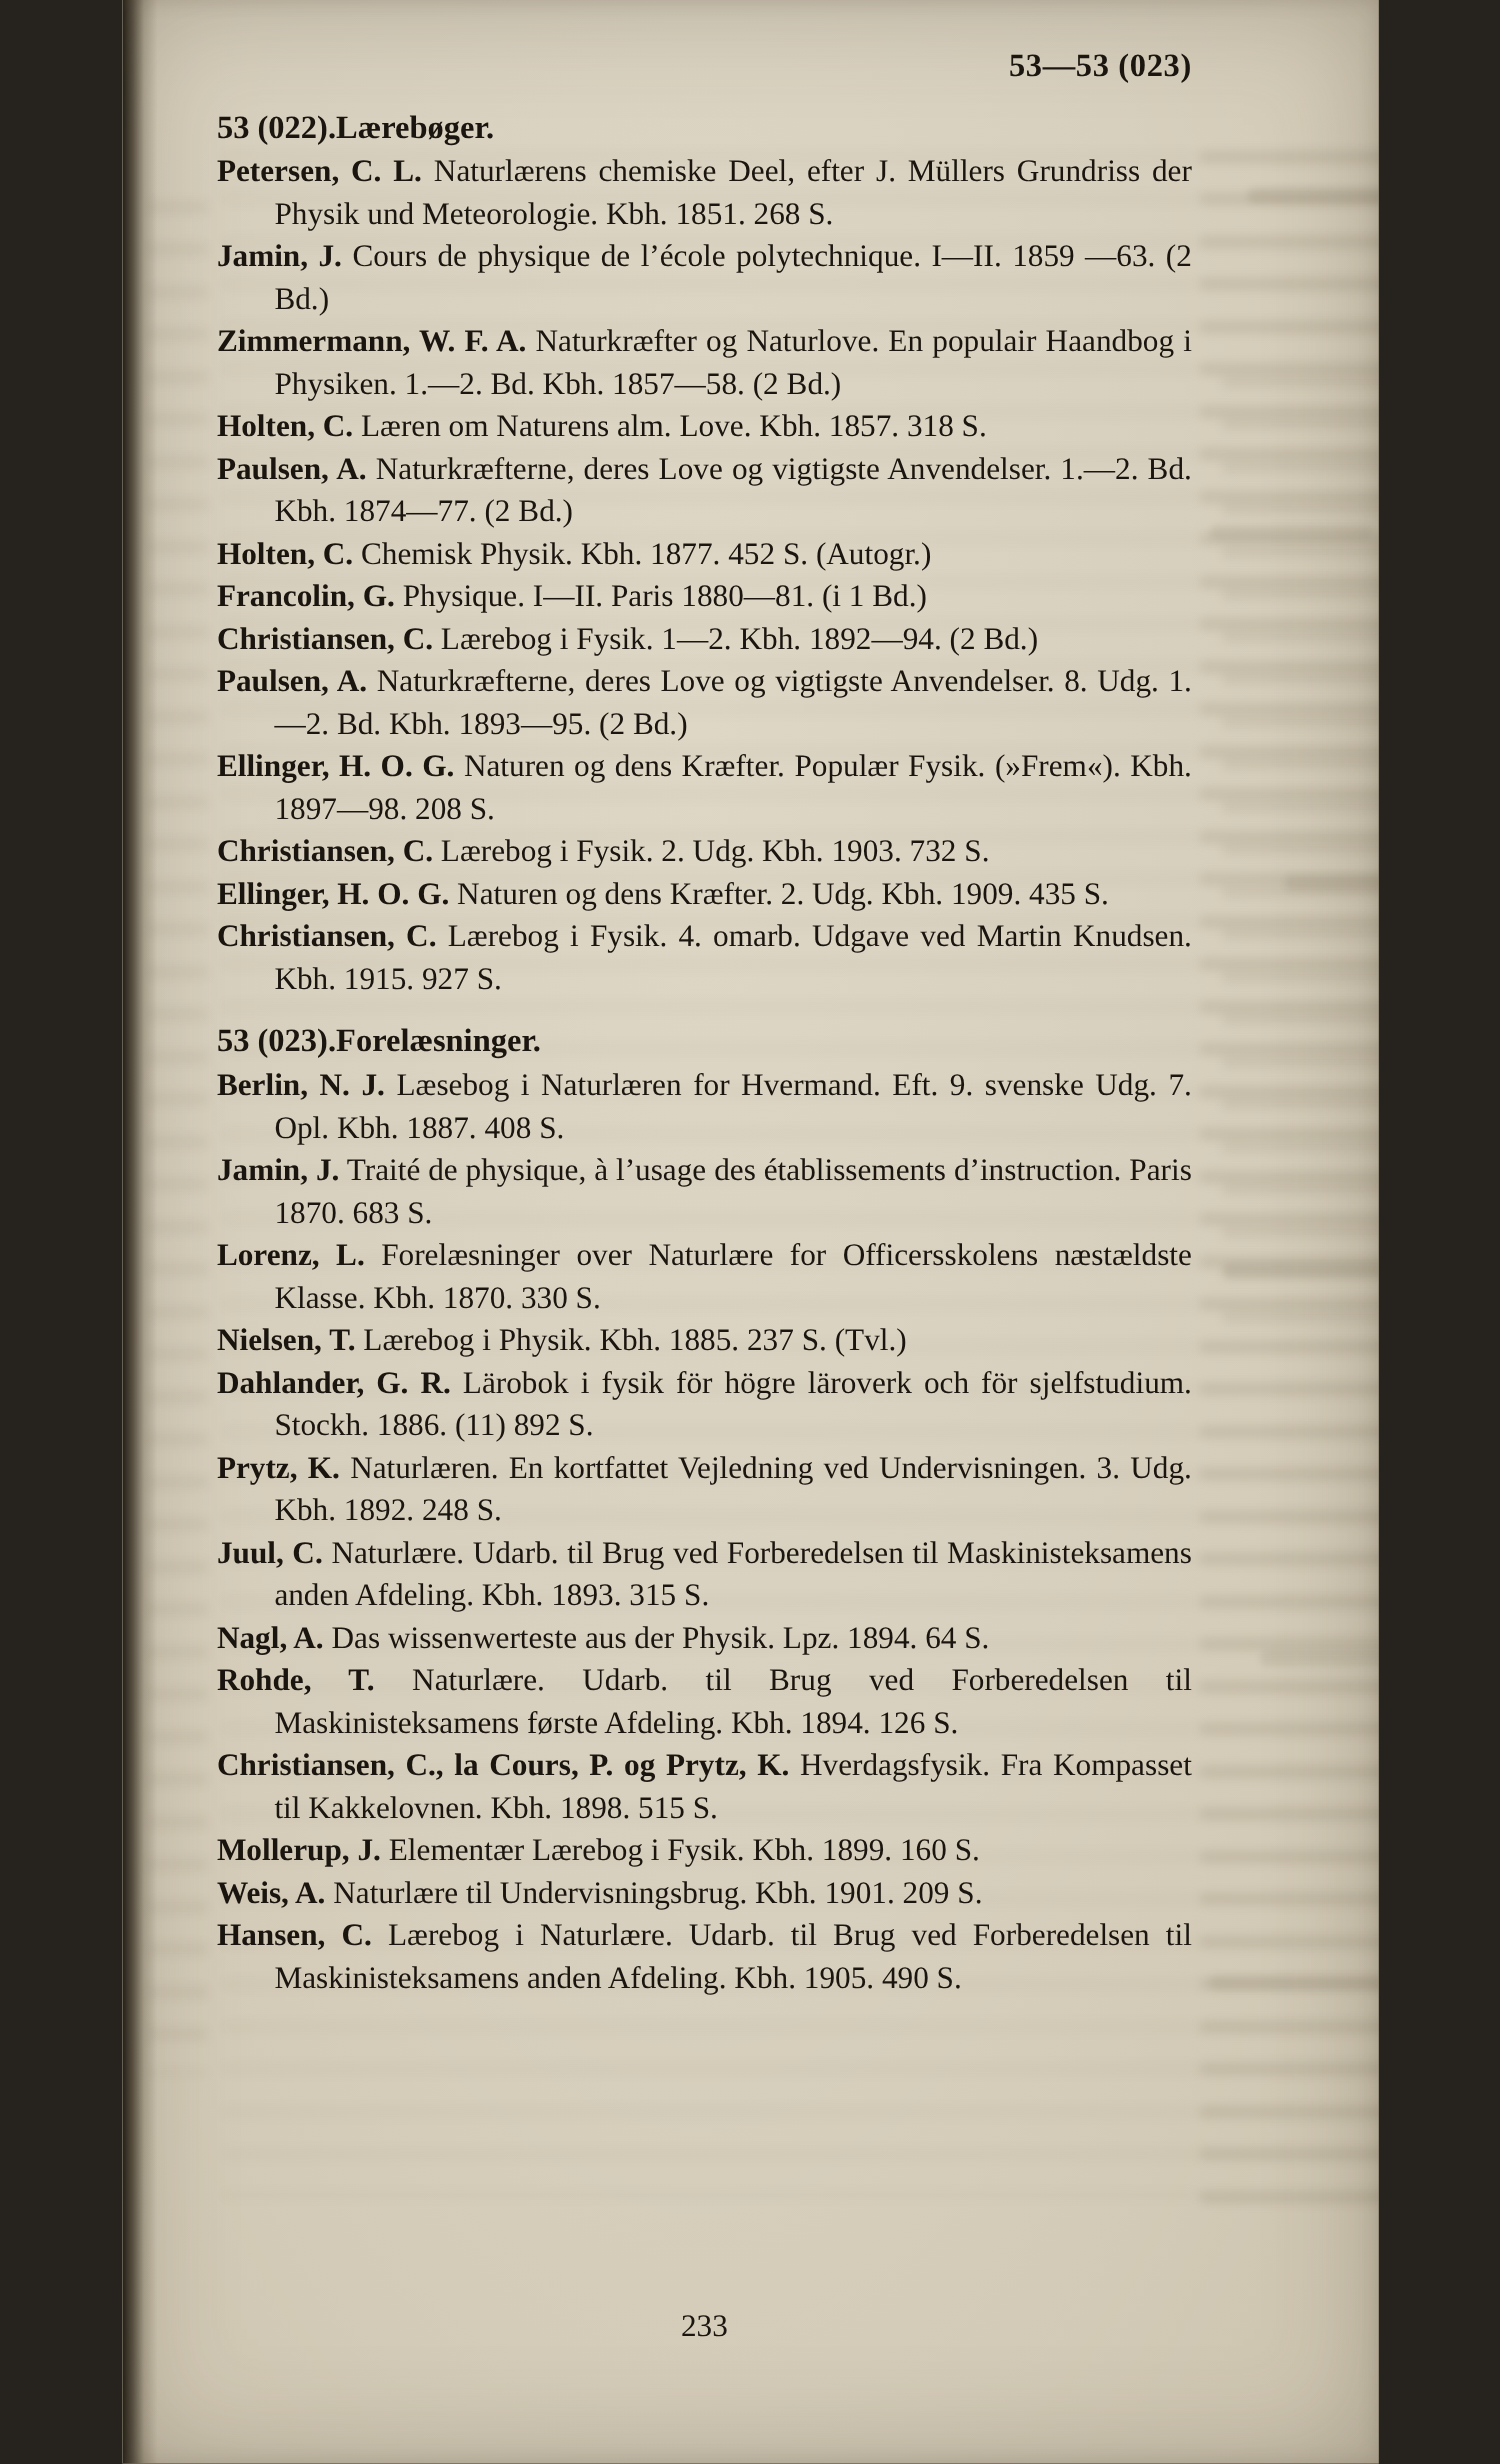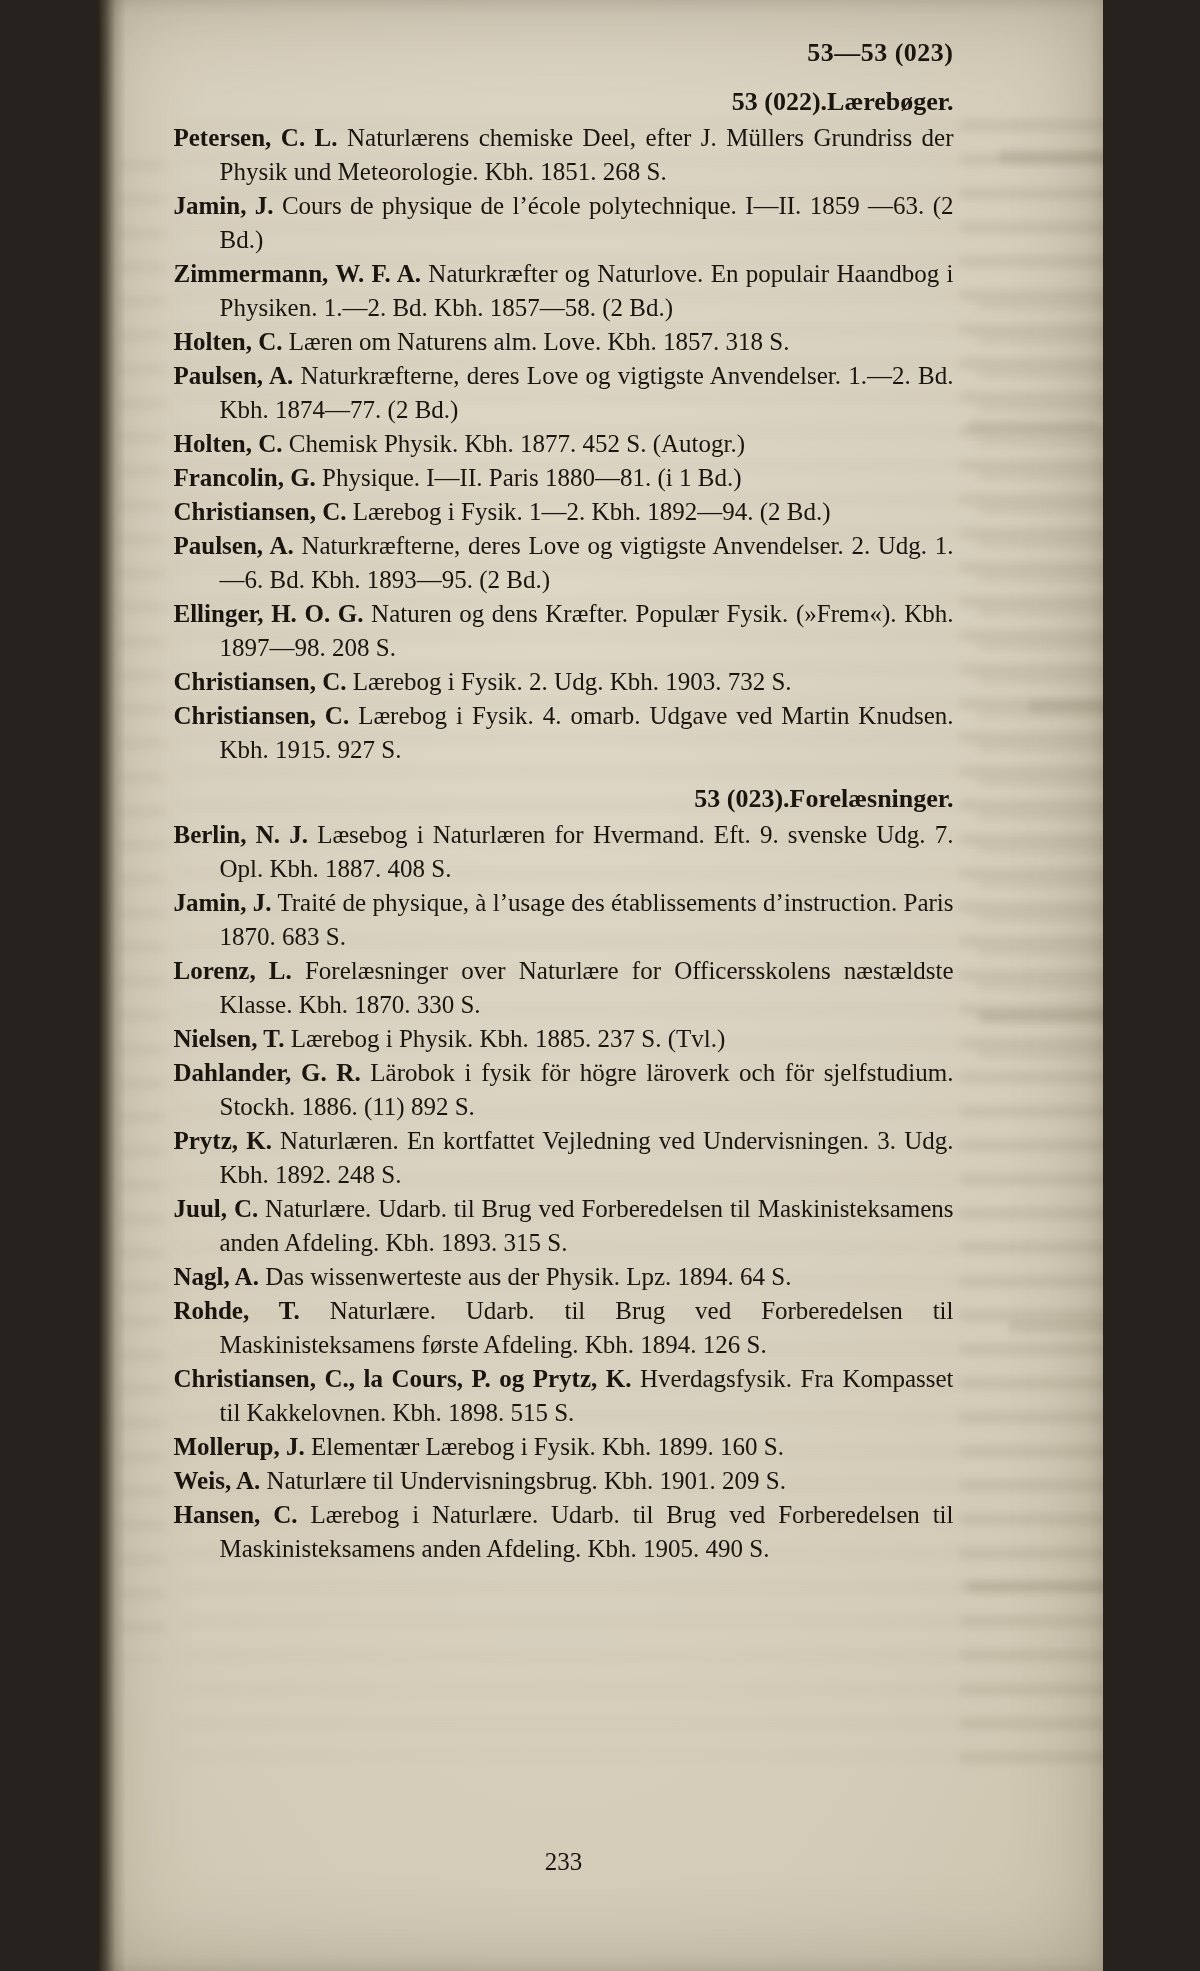--- a/index.html
+++ b/index.html
@@ -41,21 +41,21 @@
   }
   .running-header {
     text-align: right;
     font-weight: bold;
     font-size: 26px;
     line-height: 34px;
     letter-spacing: .5px;
   }
   .section-heading {
     display: flex;
-    justify-content: flex-end;
+    justify-content: flex-start;
     font-weight: bold;
     font-size: 26px;
     line-height: 34px;
     margin-top: 15px;
   }
   .entries { margin-top: 2px; }
   .entry {
     margin: 0;
     font-size: 25px;
     line-height: 34px;
@@ -132,26 +132,27 @@
 
   <p class="entry"><b class="author">Paulsen, A.</b> <span class="entry-text">Naturkræfterne, deres Love og vigtigste Anvendelser. 1.—2. Bd. Kbh. 1874—77. (2 Bd.)</span></p>
 
   <p class="entry"><b class="author">Holten, C.</b> <span class="entry-text">Chemisk Physik. Kbh. 1877. 452 S. (Autogr.)</span></p>
 
   <p class="entry"><b class="author">Francolin, G.</b> <span class="entry-text">Physique. I—II. Paris 1880—81. (i 1 Bd.)</span></p>
 
 
   <p class="entry"><b class="author">Christiansen, C.</b> <span class="entry-text">Lærebog i Fysik. 1—2. Kbh. 1892—94. (2 Bd.)</span></p>
 
-  <p class="entry"><b class="author">Paulsen, A.</b> <span class="entry-text">Naturkræfterne, deres Love og vigtigste Anvendelser. 2. Udg. 1.—6. Bd. Kbh. 1893—95. (2 Bd.)</span></p>
+  <p class="entry"><b class="author">Paulsen, A.</b> <span class="entry-text">Naturkræfterne, deres Love og vigtigste Anvendelser. 8. Udg. 1.—2. Bd. Kbh. 1893—95. (2 Bd.)</span></p>
 
   <p class="entry"><b class="author">Ellinger, H. O. G.</b> <span class="entry-text">Naturen og dens Kræfter. Populær Fysik. (»Frem«). Kbh. 1897—98. 208 S.</span></p>
 
   <p class="entry"><b class="author">Christiansen, C.</b> <span class="entry-text">Lærebog i Fysik. 2. Udg. Kbh. 1903. 732 S.</span></p>
 
+  <p class="entry"><b class="author">Ellinger, H. O. G.</b> <span class="entry-text">Naturen og dens Kræfter. 2. Udg. Kbh. 1909. 435 S.</span></p>
 
   <p class="entry"><b class="author">Christiansen, C.</b> <span class="entry-text">Lærebog i Fysik. 4. omarb. Udgave ved Martin Knudsen. Kbh. 1915. 927 S.</span></p>
 </div>
   </section>
 
   <section class="section">
     <div class="section-heading">
       <span class="code">53 (023).</span>
       <span class="title">Forelæsninger.</span>
     </div>

